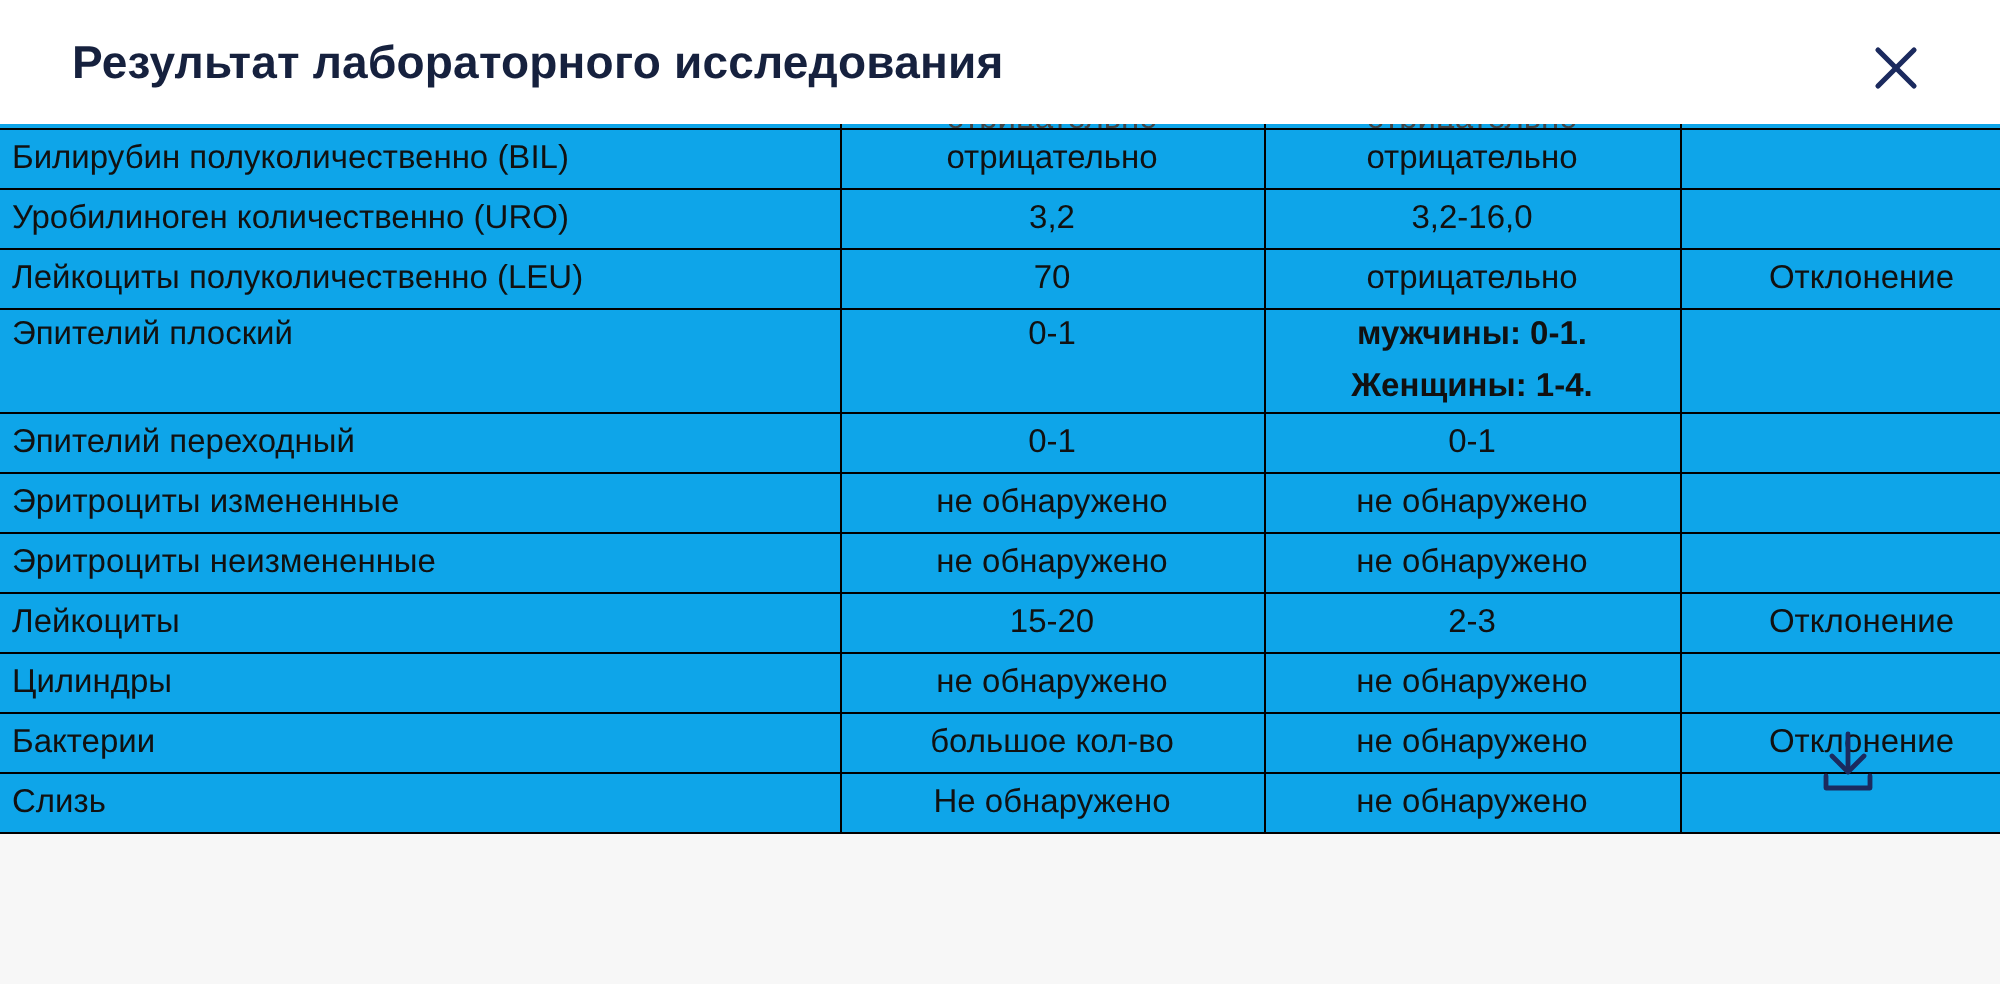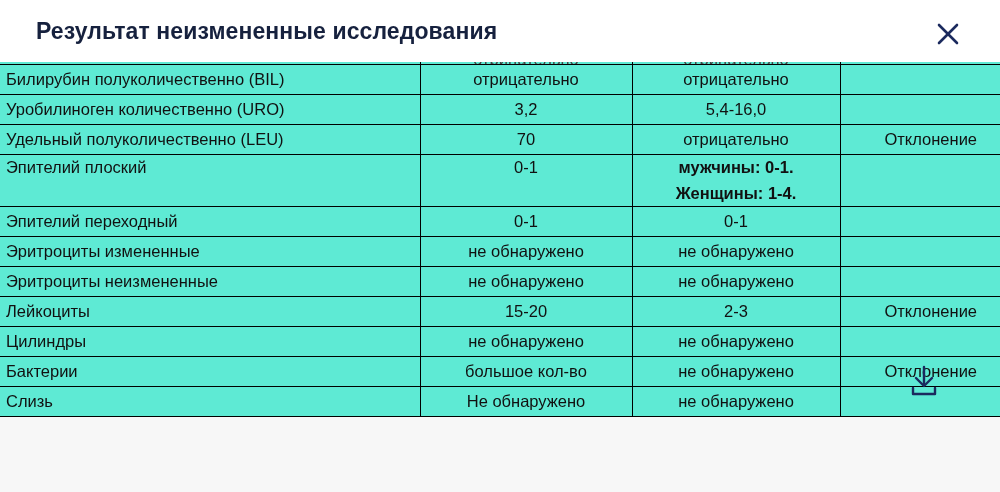--- a/index.html
+++ b/index.html
@@ -68,21 +68,21 @@
   }
   table.result-table td {
     border: 1px solid #000000;
     border-left: none;
     border-right: none;
     font-size: 16.5px;
     color: #111111;
     padding: 0 8px;
     height: 30px;
     box-sizing: border-box;
-    background: #5eead4;
+    background: #0ea5e9;
   }
   table.result-table td.c-name {
     width: 420px;
     text-align: left;
     border-right: 1px solid #000000;
     padding-left: 6px;
   }
   table.result-table td.c-value {
     width: 212px;
     text-align: center;
@@ -134,21 +134,21 @@
     z-index: 6;
   }
   .download-icon svg { display: block; }
 </style>
 </head>
 <body>
 
 <div class="screen">
 
   <div class="modal-header">
-    <div class="modal-title">Результат неизмененные исследования</div>
+    <div class="modal-title">Результат лабораторного исследования</div>
     <div class="close-button">
       <svg width="28" height="28" viewBox="0 0 28 28">
         <line x1="5" y1="5" x2="23" y2="23" stroke="#1b2a5e" stroke-width="2.6" stroke-linecap="round"></line>
         <line x1="23" y1="5" x2="5" y2="23" stroke="#1b2a5e" stroke-width="2.6" stroke-linecap="round"></line>
       </svg>
     </div>
   </div>
 
   <div class="table-wrap">
     <table class="result-table">
@@ -164,27 +164,27 @@
         <tr>
           <td class="c-name">Билирубин полуколичественно (BIL)</td>
           <td class="c-value">отрицательно</td>
           <td class="c-ref">отрицательно</td>
           <td class="c-flag"></td>
         </tr>
 
         <tr>
           <td class="c-name">Уробилиноген количественно (URO)</td>
           <td class="c-value">3,2</td>
-          <td class="c-ref">5,4-16,0</td>
-          <td class="c-flag"></td>
-        </tr>
-
-
-        <tr>
-          <td class="c-name">Удельный полуколичественно (LEU)</td>
+          <td class="c-ref">3,2-16,0</td>
+          <td class="c-flag"></td>
+        </tr>
+
+
+        <tr>
+          <td class="c-name">Лейкоциты полуколичественно (LEU)</td>
           <td class="c-value">70</td>
           <td class="c-ref">отрицательно</td>
           <td class="c-flag">Отклонение</td>
         </tr>
 
         <tr>
           <td class="c-name two-line name-top">Эпителий плоский</td>
           <td class="c-value two-line value-top">0-1</td>
           <td class="c-ref two-line">
             <span class="ref-line">мужчины: 0-1.</span>

